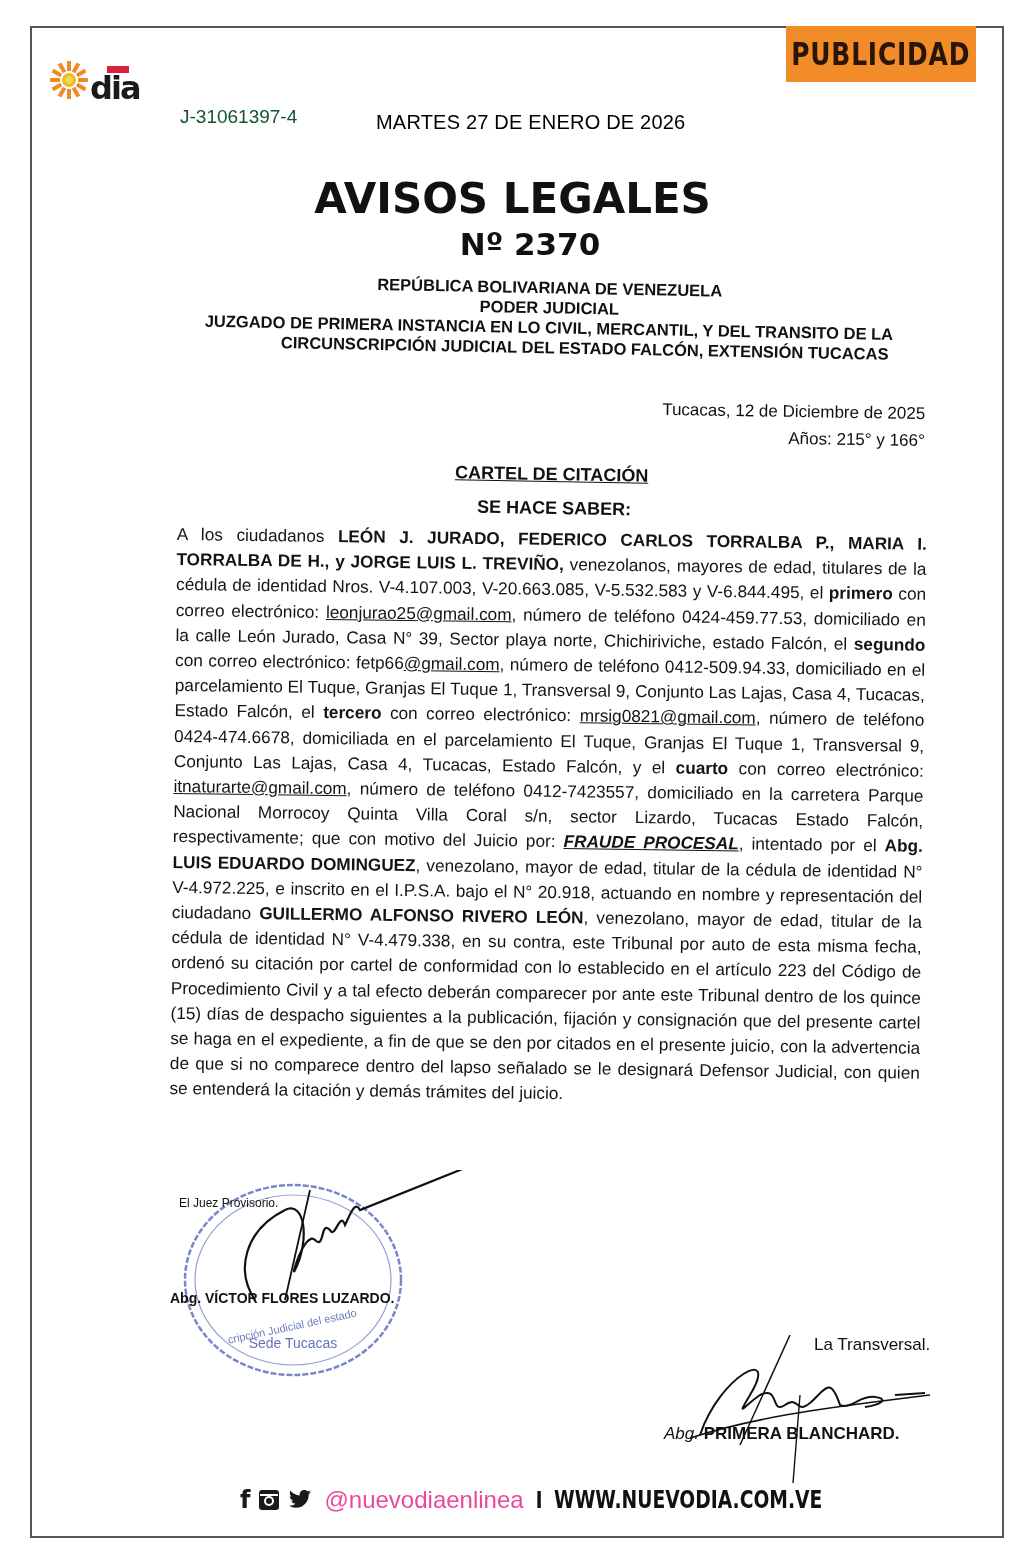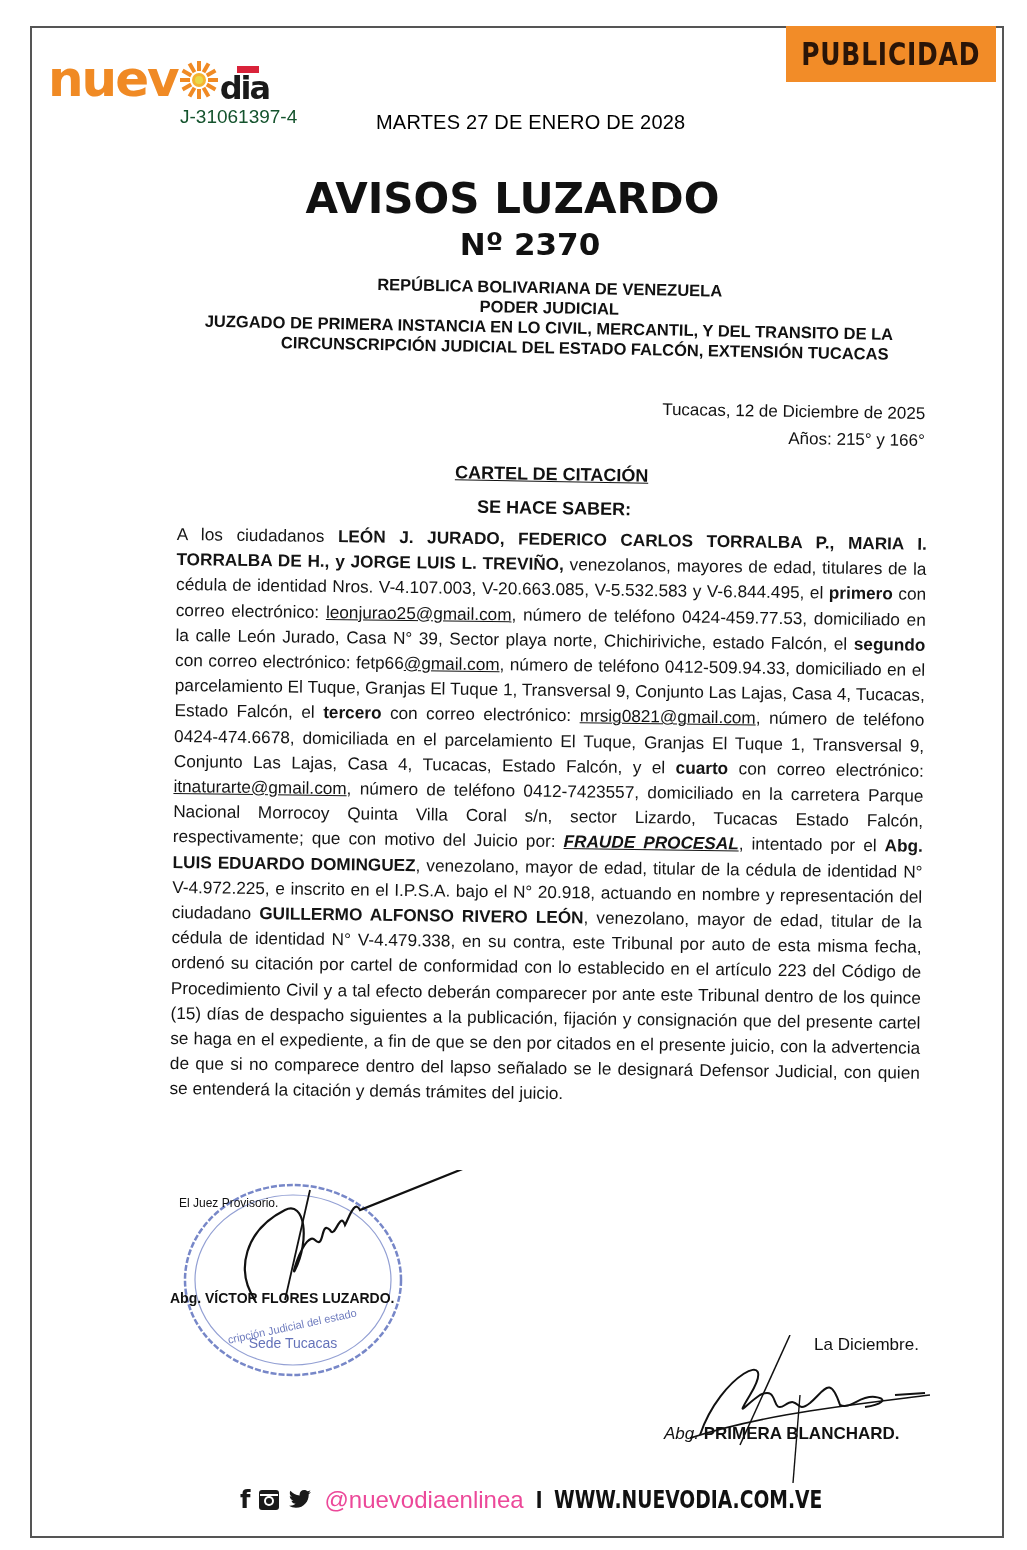--- a/index.html
+++ b/index.html
@@ -5,21 +5,21 @@
   html, body { margin: 0; padding: 0; background: #ffffff; }
   body { width: 1027px; height: 1550px; position: relative; overflow: hidden; font-family: "Liberation Sans", sans-serif; color: #111; }
   .frame { position: absolute; left: 30px; top: 26px; width: 974px; height: 1512px; border: 2px solid #555; box-sizing: border-box; background: #fff; }
   .logo { position: absolute; left: 48px; top: 44px; height: 60px; display: flex; align-items: flex-end; }
   .logo .nuev { font-family: "DejaVu Sans", sans-serif; font-weight: 900; font-size: 50px; color: #f08a24; letter-spacing: -2px; line-height: 1; }
   .logo .dia { font-family: "DejaVu Sans", sans-serif; font-weight: 900; font-size: 32px; color: #1a1a1a; letter-spacing: -2px; line-height: 1; position: relative; }
   .logo .dia .accent { position: absolute; left: 17px; top: -6px; width: 22px; height: 7px; background: #d9233a; }
   .sun { width: 40px; height: 40px; margin: 0 1px 4px 1px; position: relative; }
   .rif { position: absolute; left: 180px; top: 106px; font-size: 19px; color: #14532d; }
   .date { position: absolute; left: 376px; top: 111px; font-size: 20px; color: #000; letter-spacing: 0.2px; }
-  .pub { position: absolute; left: 786px; top: 26px; width: 210px; height: 56px; background: #f28c28; display: flex; align-items: center; justify-content: center; }
+  .pub { position: absolute; left: 786px; top: 26px; width: 190px; height: 56px; background: #f28c28; display: flex; align-items: center; justify-content: center; }
   .pub span { font-family: "DejaVu Sans", sans-serif; font-weight: 900; font-size: 32px; color: #2a1508; transform: scaleX(0.78); letter-spacing: 1px; }
   .title { position: absolute; left: 0; width: 1027px; top: 174px; text-align: center; font-family: "DejaVu Sans", sans-serif; font-weight: 900; font-size: 42px; transform: translateX(-1px); }
   .number { position: absolute; left: 0; width: 1060px; top: 226px; text-align: center; font-family: "DejaVu Sans", sans-serif; font-weight: 900; font-size: 31px; }
   .header-block { position: absolute; left: 170px; top: 270px; width: 760px; transform: rotate(1.1deg); transform-origin: left top; }
   .header-block div { text-align: center; font-weight: bold; font-size: 16.5px; line-height: 20px; }
   .header-block .h4 { text-align: right; padding-right: 40px; }
   .place { position: absolute; right: 102px; top: 398px; font-size: 17px; text-align: right; line-height: 27px; transform: rotate(0.9deg); }
   .cartel { position: absolute; left: 455px; top: 464px; font-weight: bold; font-size: 18px; text-decoration: underline; transform: rotate(1deg); }
   .sabe { position: absolute; left: 477px; top: 498px; font-weight: bold; font-size: 18px; transform: rotate(1deg); }
   .body-text { position: absolute; left: 177px; top: 522px; width: 750px; font-size: 17.2px; line-height: 25.2px; text-align: justify; transform: rotate(0.75deg); transform-origin: left top; color: #141414; }
@@ -39,21 +39,20 @@
   .footer .handle { font-size: 24px; color: #ec4899; margin-left: 4px; }
   .footer .sep { font-size: 24px; font-weight: bold; margin: 0 4px; }
   .footer .url { font-family: "DejaVu Sans", sans-serif; font-weight: 900; font-size: 24px; transform: scaleX(0.78); transform-origin: left center; display: inline-block; }
 </style>
 </head>
 <body>
 
 <div class="frame"></div>
 
 <div class="logo">
-  <span class="nuev">nuev</span>
   <svg class="sun" viewBox="0 0 40 40">
     <g transform="translate(20,20)">
       <g fill="#f08a24">
         <rect x="-2" y="-19" width="4" height="10"></rect>
         <rect x="-2" y="-19" width="4" height="10" transform="rotate(30)"></rect>
         <rect x="-2" y="-19" width="4" height="10" transform="rotate(60)"></rect>
         <rect x="-2" y="-19" width="4" height="10" transform="rotate(90)"></rect>
         <rect x="-2" y="-19" width="4" height="10" transform="rotate(120)"></rect>
         <rect x="-2" y="-19" width="4" height="10" transform="rotate(150)"></rect>
         <rect x="-2" y="-19" width="4" height="10" transform="rotate(180)"></rect>
@@ -63,26 +62,26 @@
         <rect x="-2" y="-19" width="4" height="10" transform="rotate(300)"></rect>
         <rect x="-2" y="-19" width="4" height="10" transform="rotate(330)"></rect>
       </g>
       <circle r="7" fill="#f5b431"></circle>
       <circle r="4" fill="#e8d84a"></circle>
     </g>
   </svg>
   <span class="dia"><span class="accent"></span><span>dia</span></span>
 </div>
 <div class="rif">J-31061397-4</div>
-<div class="date">MARTES 27 DE ENERO DE 2028</div>
+<div class="date">MARTES 27 DE ENERO DE 2026</div>
 <div class="pub">
     <span>PUBLICIDAD</span>
   </div>
 
-<div class="title">AVISOS LUZARDO</div>
+<div class="title">AVISOS LEGALES</div>
 <div class="number">Nº 2370</div>
 
 <div class="header-block">
   <div>REPÚBLICA BOLIVARIANA DE VENEZUELA</div>
   <div>PODER JUDICIAL</div>
   <div>JUZGADO DE PRIMERA INSTANCIA EN LO CIVIL, MERCANTIL, Y DEL TRANSITO DE LA</div>
   <div class="h4">CIRCUNSCRIPCIÓN JUDICIAL DEL ESTADO FALCÓN, EXTENSIÓN TUCACAS</div>
 </div>
 
 <div class="place">
@@ -108,21 +107,21 @@
 <div class="juez-label">El Juez Provisorio.</div>
 <div class="juez-name">Abg. VÍCTOR FLORES LUZARDO.</div>
 
 <svg class="sig2" viewBox="0 0 250 150">
   <path d="M10 100 C 30 40, 90 10, 60 60 C 45 85, 55 70, 70 60 C 90 50, 80 80, 95 70 C 110 60, 105 80, 120 68 C 135 55, 140 40, 150 70 C 160 75, 170 60, 185 62 C 200 64, 190 70, 175 72" fill="none" stroke="#111" stroke-width="2"></path>
   <path d="M-20 110 C 60 80, 160 70, 240 60" fill="none" stroke="#111" stroke-width="1.6"></path>
   <path d="M100 0 L 50 110" fill="none" stroke="#111" stroke-width="1.5"></path>
   <path d="M205 60 L 235 58" fill="none" stroke="#111" stroke-width="2"></path>
   <path d="M110 60 L 103 148" fill="none" stroke="#111" stroke-width="1.4"></path>
 </svg>
-<div class="sec-label">La Diciembre.</div>
+<div class="sec-label">La Transversal.</div>
 <div class="sec-name"><span class="abg">Abg.</span> <span>PRIMERA BLANCHARD.</span></div>
 
 <div class="footer">
   <span class="ico">f</span>
   <svg width="22" height="22" viewBox="0 0 22 22">
       <rect x="1" y="1" width="20" height="20" rx="3" fill="#1a1a1a"></rect>
       <circle cx="11" cy="12" r="5" fill="#fff"></circle>
       <circle cx="11" cy="12" r="3" fill="#1a1a1a"></circle>
       <rect x="2" y="5" width="18" height="2" fill="#fff"></rect>
     </svg>

